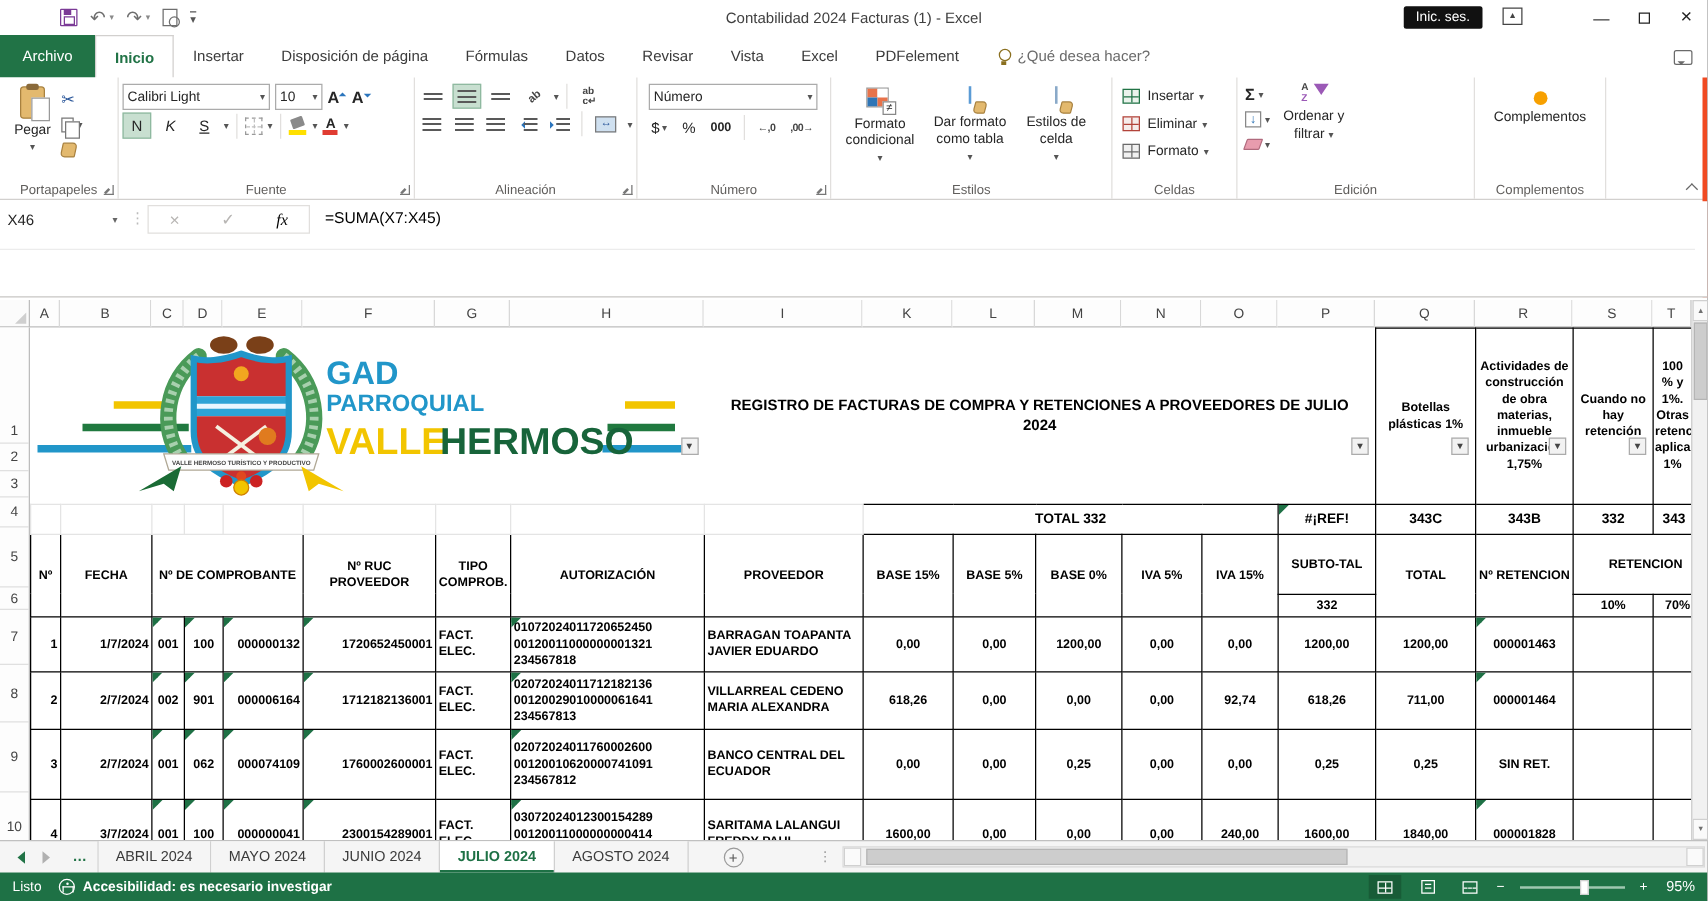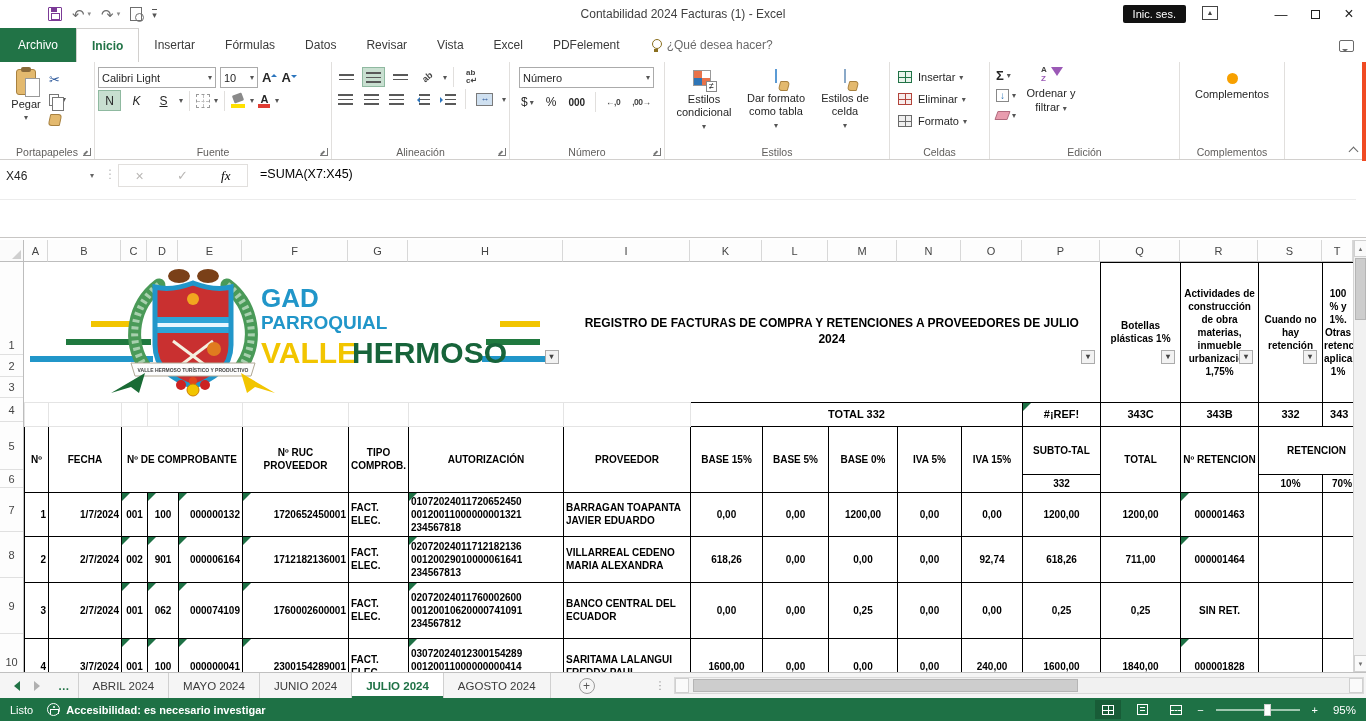--- a/index.html
+++ b/index.html
@@ -236,20 +236,21 @@
     <div class="wbtn" style="right:34px;">
         <span class="restore"></span>
       </div>
     <div class="wbtn" style="right:0;font-size:16px;">×</div>
   </div>
 
   <div class="menubar">
     <div class="mtab archivo">Archivo</div>
     <div class="mtab sel">Inicio</div>
     <div class="mtab">Insertar</div>
+    <div class="mtab">Disposición de página</div>
     <div class="mtab">Fórmulas</div>
     <div class="mtab">Datos</div>
     <div class="mtab">Revisar</div>
     <div class="mtab">Vista</div>
     <div class="mtab">Excel</div>
     <div class="mtab">PDFelement</div>
     <div class="hint">
       <span class="bulb"></span>
       <span>¿Qué desea hacer?</span>
     </div>
@@ -389,21 +390,21 @@
       <div class="stylebtn">
         <span class="cf-ic">
             <span class="cf-grid">
               <span></span>
               <span></span>
               <span></span>
               <span></span>
             </span>
             <span class="cf-ne">≠</span>
           </span>
-        <span>Estilos condicional</span>
+        <span>Formato condicional</span>
         <span class="dda">▾</span>
       </div>
       <div class="stylebtn">
         <span class="tbl-ic"><span class="tbl-grid"></span><span class="tbl-brush"></span></span>
         <span>Dar formato como tabla</span>
         <span class="dda">▾</span>
       </div>
       <div class="stylebtn" style="width:66px;">
         <span class="tbl-ic"><span class="tbl-grid" style="background:#ddebf7;border-color:#8aa9c8;"></span><span class="tbl-brush"></span></span>
         <span>Estilos de celda</span>

